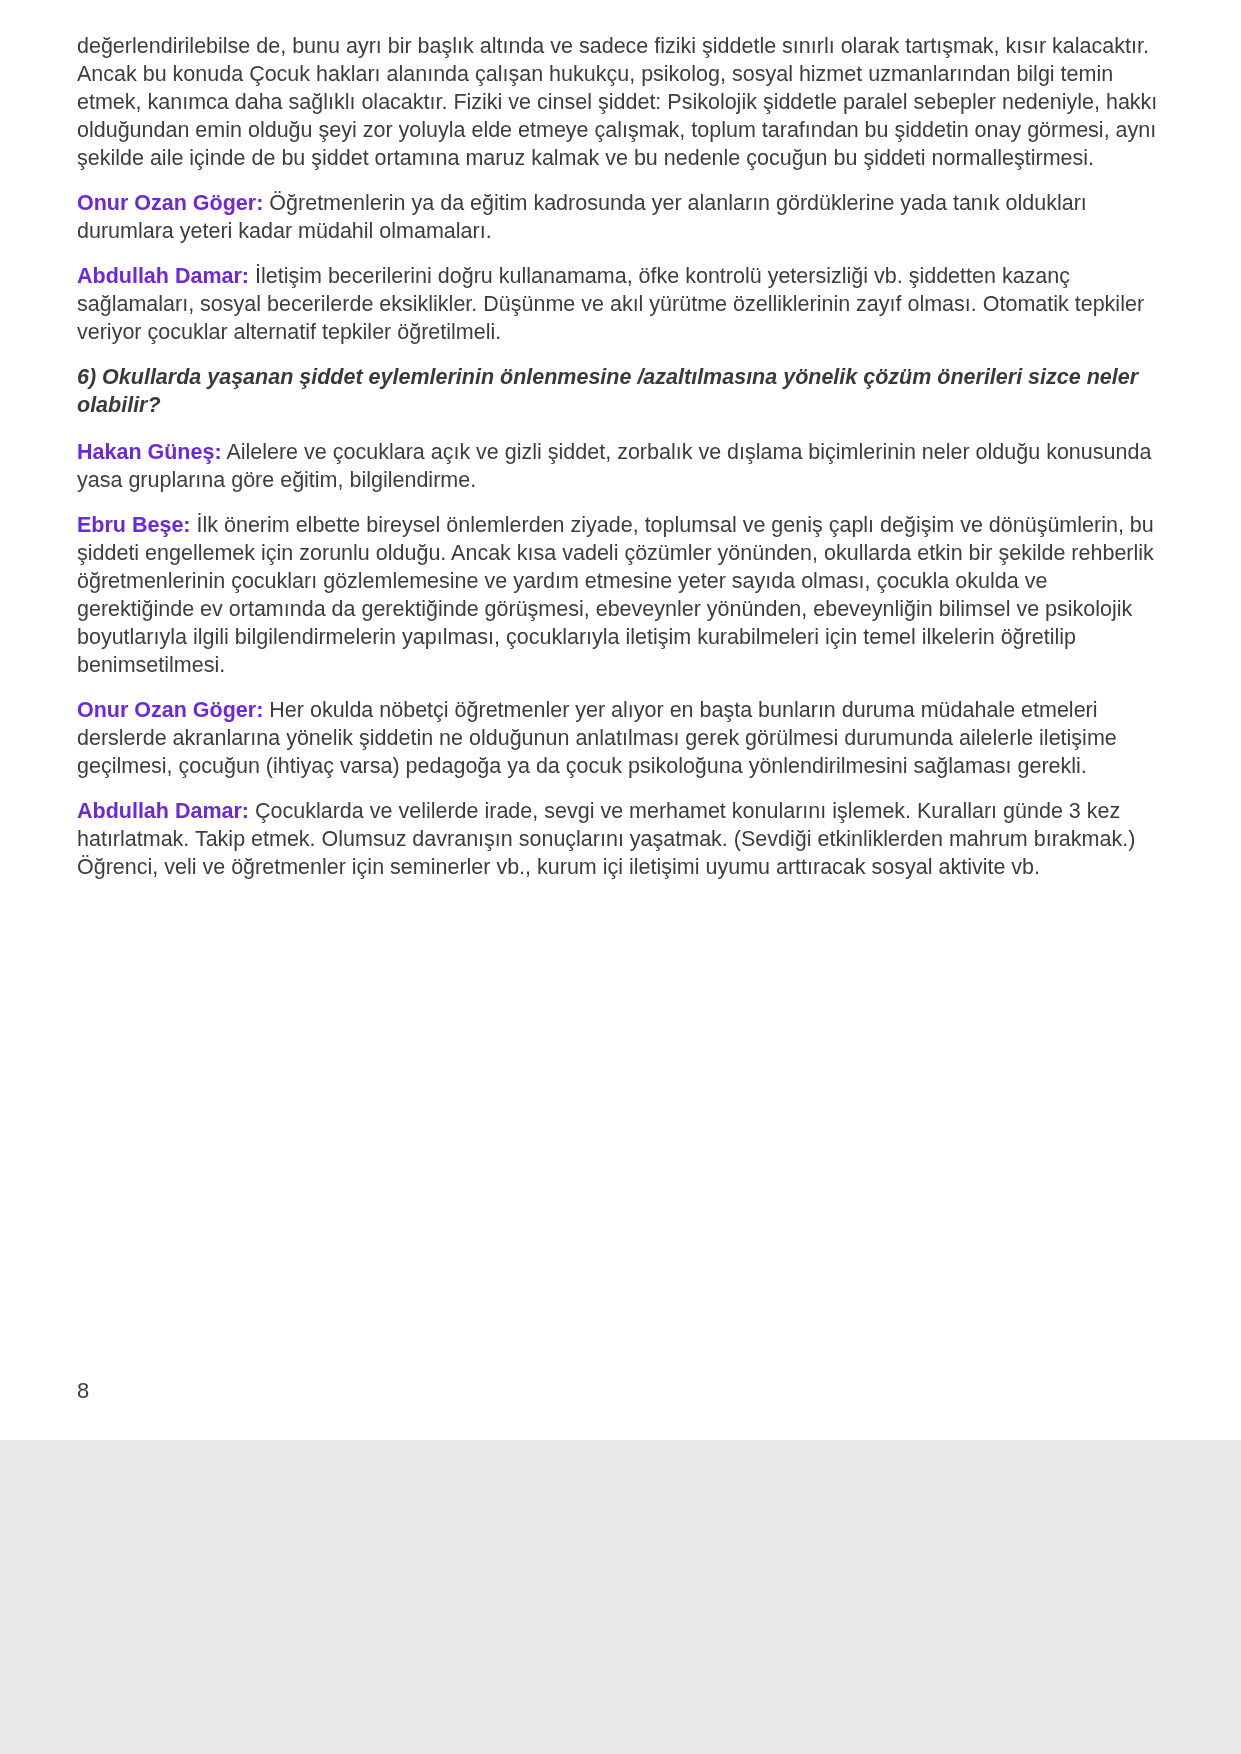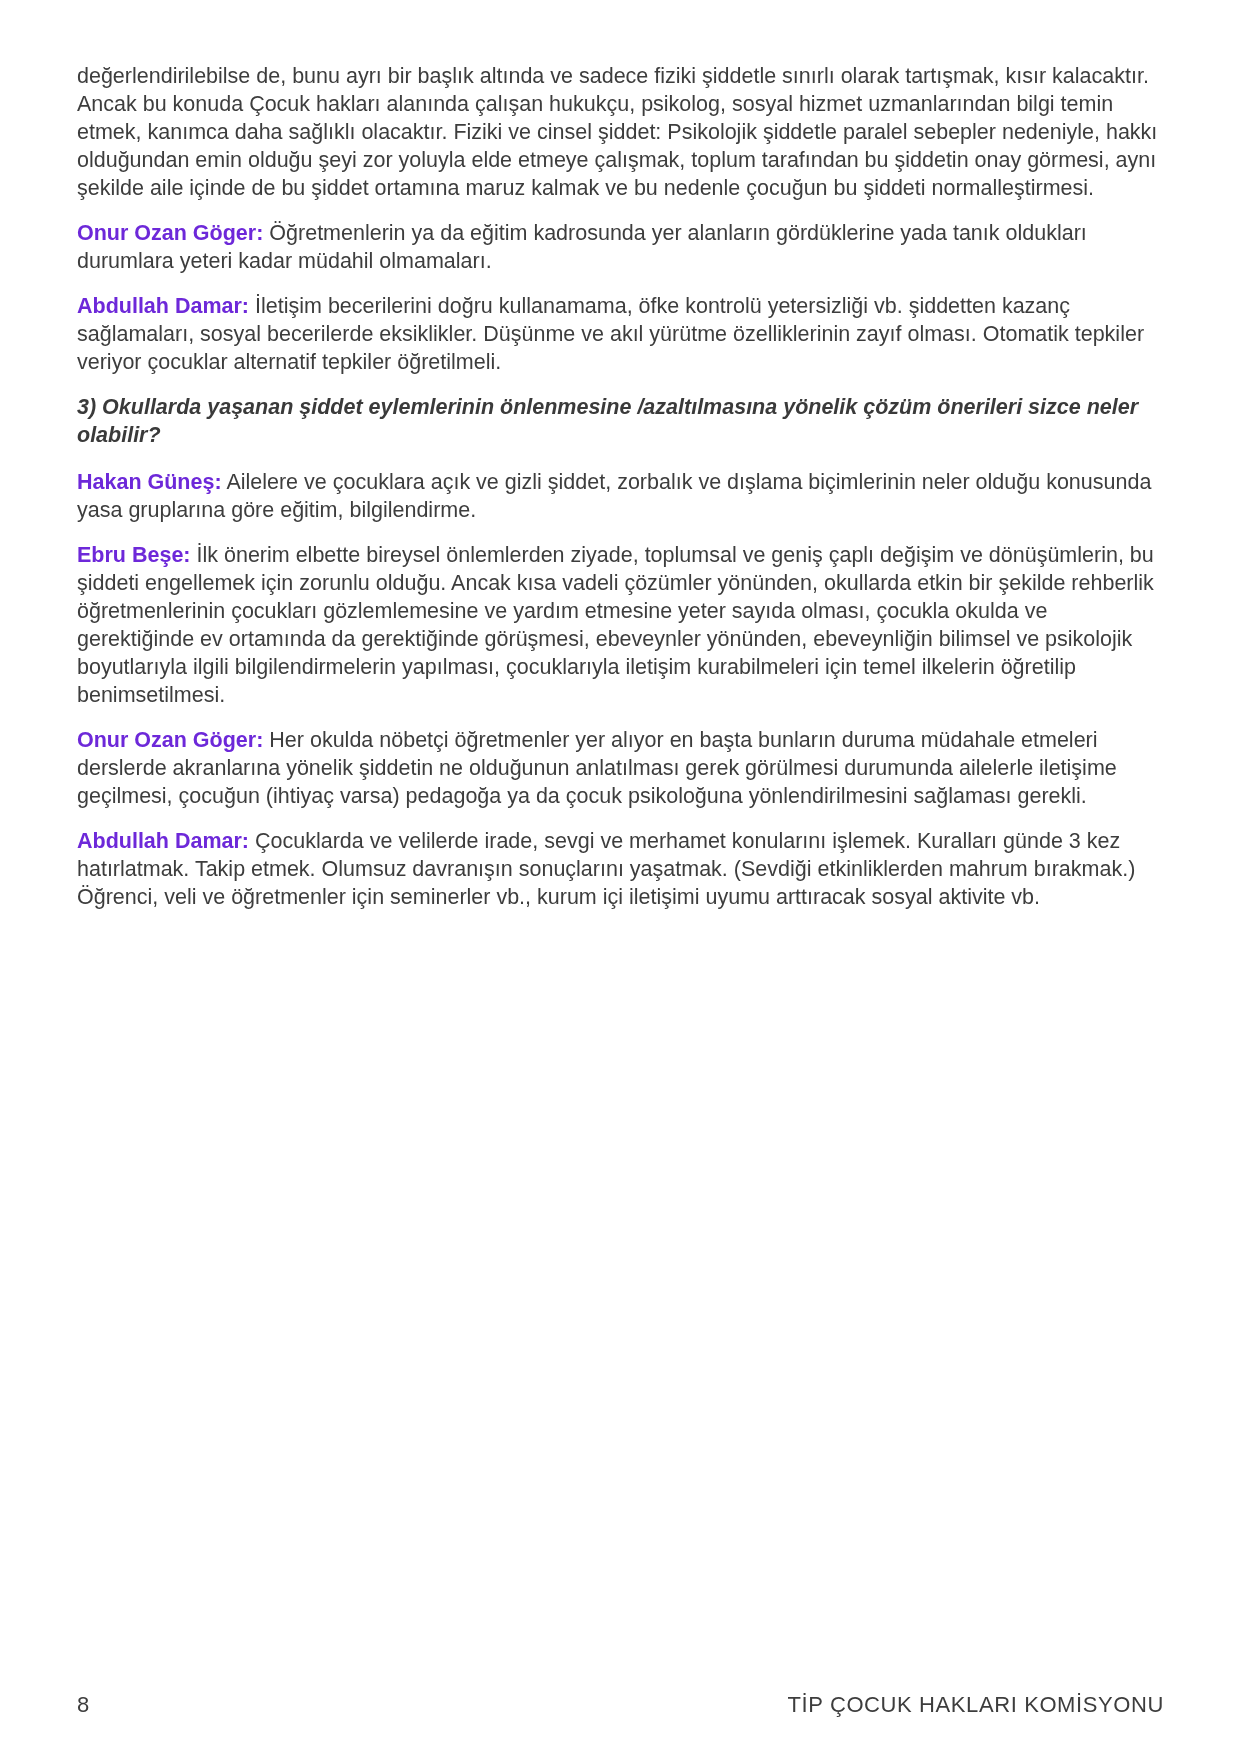--- a/index.html
+++ b/index.html
@@ -3,25 +3,25 @@
 <meta charset="utf-8">
 <style>
   html, body {
     margin: 0;
     padding: 0;
     background: #e8e8e8;
   }
   .page {
     position: relative;
     width: 1241px;
-    height: 1754px;
+    height: 1440px;
     margin: 0 auto;
     background: #ffffff;
     box-sizing: border-box;
-    padding: 62px 77px 0 77px;
+    padding: 32px 77px 0 77px;
     font-family: "Liberation Sans", "DejaVu Sans", sans-serif;
     color: #3d3d3d;
   }
   .content p {
     font-size: 21.5px;
     line-height: 28px;
     margin: 0 0 17px 0;
     text-align: left;
   }
   .content p .speaker {
@@ -57,30 +57,29 @@
 <div class="page">
   <div class="content">
 
     <p><span>değerlendirilebilse de, bunu ayrı bir başlık altında ve sadece fiziki şiddetle sınırlı olarak tartışmak, kısır kalacaktır. Ancak bu konuda Çocuk hakları alanında çalışan hukukçu, psikolog, sosyal hizmet uzmanlarından bilgi temin etmek, kanımca daha sağlıklı olacaktır. Fiziki ve cinsel şiddet: Psikolojik şiddetle paralel sebepler nedeniyle, hakkı olduğundan emin olduğu şeyi zor yoluyla elde etmeye çalışmak, toplum tarafından bu şiddetin onay görmesi, aynı şekilde aile içinde de bu şiddet ortamına maruz kalmak ve bu nedenle çocuğun bu şiddeti normalleştirmesi.</span></p>
 
     <p><span class="speaker">Onur Ozan Göger:</span> <span>Öğretmenlerin ya da eğitim kadrosunda yer alanların gördüklerine yada tanık oldukları durumlara yeteri kadar müdahil olmamaları.</span></p>
 
 
     <p><span class="speaker">Abdullah Damar:</span> <span>İletişim becerilerini doğru kullanamama, öfke kontrolü yetersizliği vb. şiddetten kazanç sağlamaları, sosyal becerilerde eksiklikler. Düşünme ve akıl yürütme özelliklerinin zayıf olması. Otomatik tepkiler veriyor çocuklar alternatif tepkiler öğretilmeli.</span></p>
 
-    <p class="question-heading">3) Okullarda yaşanan şiddet eylemlerinin önlenmesine /azaltılmasına yönelik çözüm önerileri sizce neler olabilir?</p>
+    <p class="question-heading">6) Okullarda yaşanan şiddet eylemlerinin önlenmesine /azaltılmasına yönelik çözüm önerileri sizce neler olabilir?</p>
 
     <p><span class="speaker">Hakan Güneş:</span> <span>Ailelere ve çocuklara açık ve gizli şiddet, zorbalık ve dışlama biçimlerinin neler olduğu konusunda yasa gruplarına göre eğitim, bilgilendirme.</span></p>
 
     <p><span class="speaker">Ebru Beşe:</span> <span>İlk önerim elbette bireysel önlemlerden ziyade, toplumsal ve geniş çaplı değişim ve dönüşümlerin, bu şiddeti engellemek için zorunlu olduğu. Ancak kısa vadeli çözümler yönünden, okullarda etkin bir şekilde rehberlik öğretmenlerinin çocukları gözlemlemesine ve yardım etmesine yeter sayıda olması, çocukla okulda ve gerektiğinde ev ortamında da gerektiğinde görüşmesi, ebeveynler yönünden, ebeveynliğin bilimsel ve psikolojik boyutlarıyla ilgili bilgilendirmelerin yapılması, çocuklarıyla iletişim kurabilmeleri için temel ilkelerin öğretilip benimsetilmesi.</span></p>
 
     <p><span class="speaker">Onur Ozan Göger:</span> <span>Her okulda nöbetçi öğretmenler yer alıyor en başta bunların duruma müdahale etmeleri derslerde akranlarına yönelik şiddetin ne olduğunun anlatılması gerek görülmesi durumunda ailelerle iletişime geçilmesi, çocuğun (ihtiyaç varsa) pedagoğa ya da çocuk psikoloğuna yönlendirilmesini sağlaması gerekli.</span></p>
 
 
     <p><span class="speaker">Abdullah Damar:</span> <span>Çocuklarda ve velilerde irade, sevgi ve merhamet konularını işlemek. Kuralları günde 3 kez hatırlatmak. Takip etmek. Olumsuz davranışın sonuçlarını yaşatmak. (Sevdiği etkinliklerden mahrum bırakmak.) Öğrenci, veli ve öğretmenler için seminerler vb., kurum içi iletişimi uyumu arttıracak sosyal aktivite vb.</span></p>
 
   </div>
 
   <div class="footer">
     <span>8</span>
-    <span class="footer-title">TİP ÇOCUK HAKLARI KOMİSYONU</span>
   </div>
 </div>
 
 </body></html>

